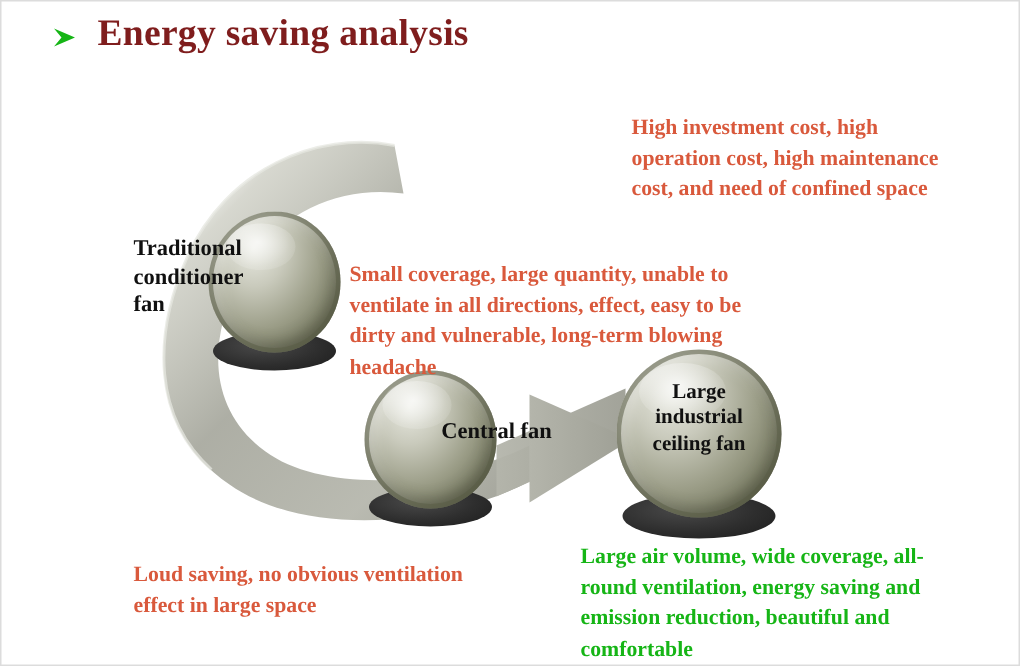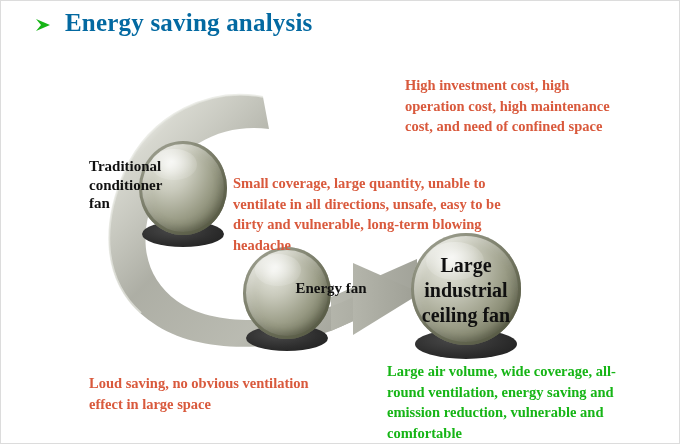--- a/index.html
+++ b/index.html
@@ -29,21 +29,21 @@
   }
   #bullet-arrow {
     width: 20px;
     height: 20px;
     position: relative;
     top: 2px;
   }
   #page-title {
     font-size: 25px;
     font-weight: bold;
-    color: #0369a1;
+    color: #7f1d1d;
     letter-spacing: 0.2px;
     white-space: nowrap;
   }
 
   
   #flow-arrow {
     position: absolute;
     left: 0;
     top: 0;
     width: 680px;
@@ -107,34 +107,34 @@
   #node-traditional .label  { left: -50px; top: 16px; width: 130px; text-align: left; }
 
   #node-exhaust     { left: 242px; top: 246px; width: 88px;  height: 104px; }
   #node-exhaust .ball   { width: 88px; height: 92px; }
   #node-exhaust .shadow { width: 82px; height: 26px; top: 78px; }
   #node-exhaust .label  { left: 8px; top: 32px; width: 160px; }
 
   #node-large       { left: 410px; top: 232px; width: 110px; height: 126px; }
   #node-large .ball   { width: 110px; height: 112px; }
   #node-large .shadow { width: 102px; height: 30px; top: 96px; }
-  #node-large .label  { left: 2px; top: 20px; width: 106px; font-size: 20px; }
+  #node-large .label  { left: 2px; top: 20px; width: 106px; font-size: 14px; }
 
   
   .caption {
     position: absolute;
     font-size: 14.5px;
     font-weight: bold;
     line-height: 1.42;
     white-space: pre-line;
   }
   .caption.red   { color: #d9593c; }
   .caption.green { color: #16b516; }
 
-  #cap-central      { left: 404px; top: 74px;  width: 210px; }
+  #cap-central      { left: 420px; top: 74px;  width: 210px; }
   #cap-traditional  { left: 232px; top: 172px; width: 276px; }
   #cap-exhaust      { left: 88px;  top: 372px; width: 250px; }
   #cap-large        { left: 386px; top: 360px; width: 240px; }
 </style>
 </head>
 <body>
 
 <div id="canvas">
 
   <div id="title-row">
@@ -185,32 +185,32 @@
     <div class="shadow"></div>
     <div class="ball"></div>
     <div class="label">Traditional
 conditioner
 fan</div>
   </div>
 
   <div class="node" id="node-exhaust">
     <div class="shadow"></div>
     <div class="ball"></div>
-    <div class="label">Energy fan</div>
+    <div class="label">Central fan</div>
   </div>
 
   <div class="node" id="node-large">
     <div class="shadow"></div>
     <div class="ball"></div>
     <div class="label">Large
 industrial
 ceiling  fan</div>
   </div>
 
   <div class="caption red" id="cap-central">High investment cost, high operation cost, high maintenance cost, and need of confined space</div>
 
-  <div class="caption red" id="cap-traditional">Small coverage, large quantity, unable to ventilate in all directions, unsafe, easy to be dirty and vulnerable, long-term blowing headache</div>
+  <div class="caption red" id="cap-traditional">Small coverage, large quantity, unable to ventilate in all directions, effect, easy to be dirty and vulnerable, long-term blowing headache</div>
 
   <div class="caption red" id="cap-exhaust">Loud saving, no obvious ventilation effect in large space</div>
 
-  <div class="caption green" id="cap-large">Large air volume, wide coverage, all-round ventilation, energy saving and emission reduction, vulnerable and comfortable</div>
+  <div class="caption green" id="cap-large">Large air volume, wide coverage, all-round ventilation, energy saving and emission reduction, beautiful and comfortable</div>
 
 </div>
 
 </body></html>

